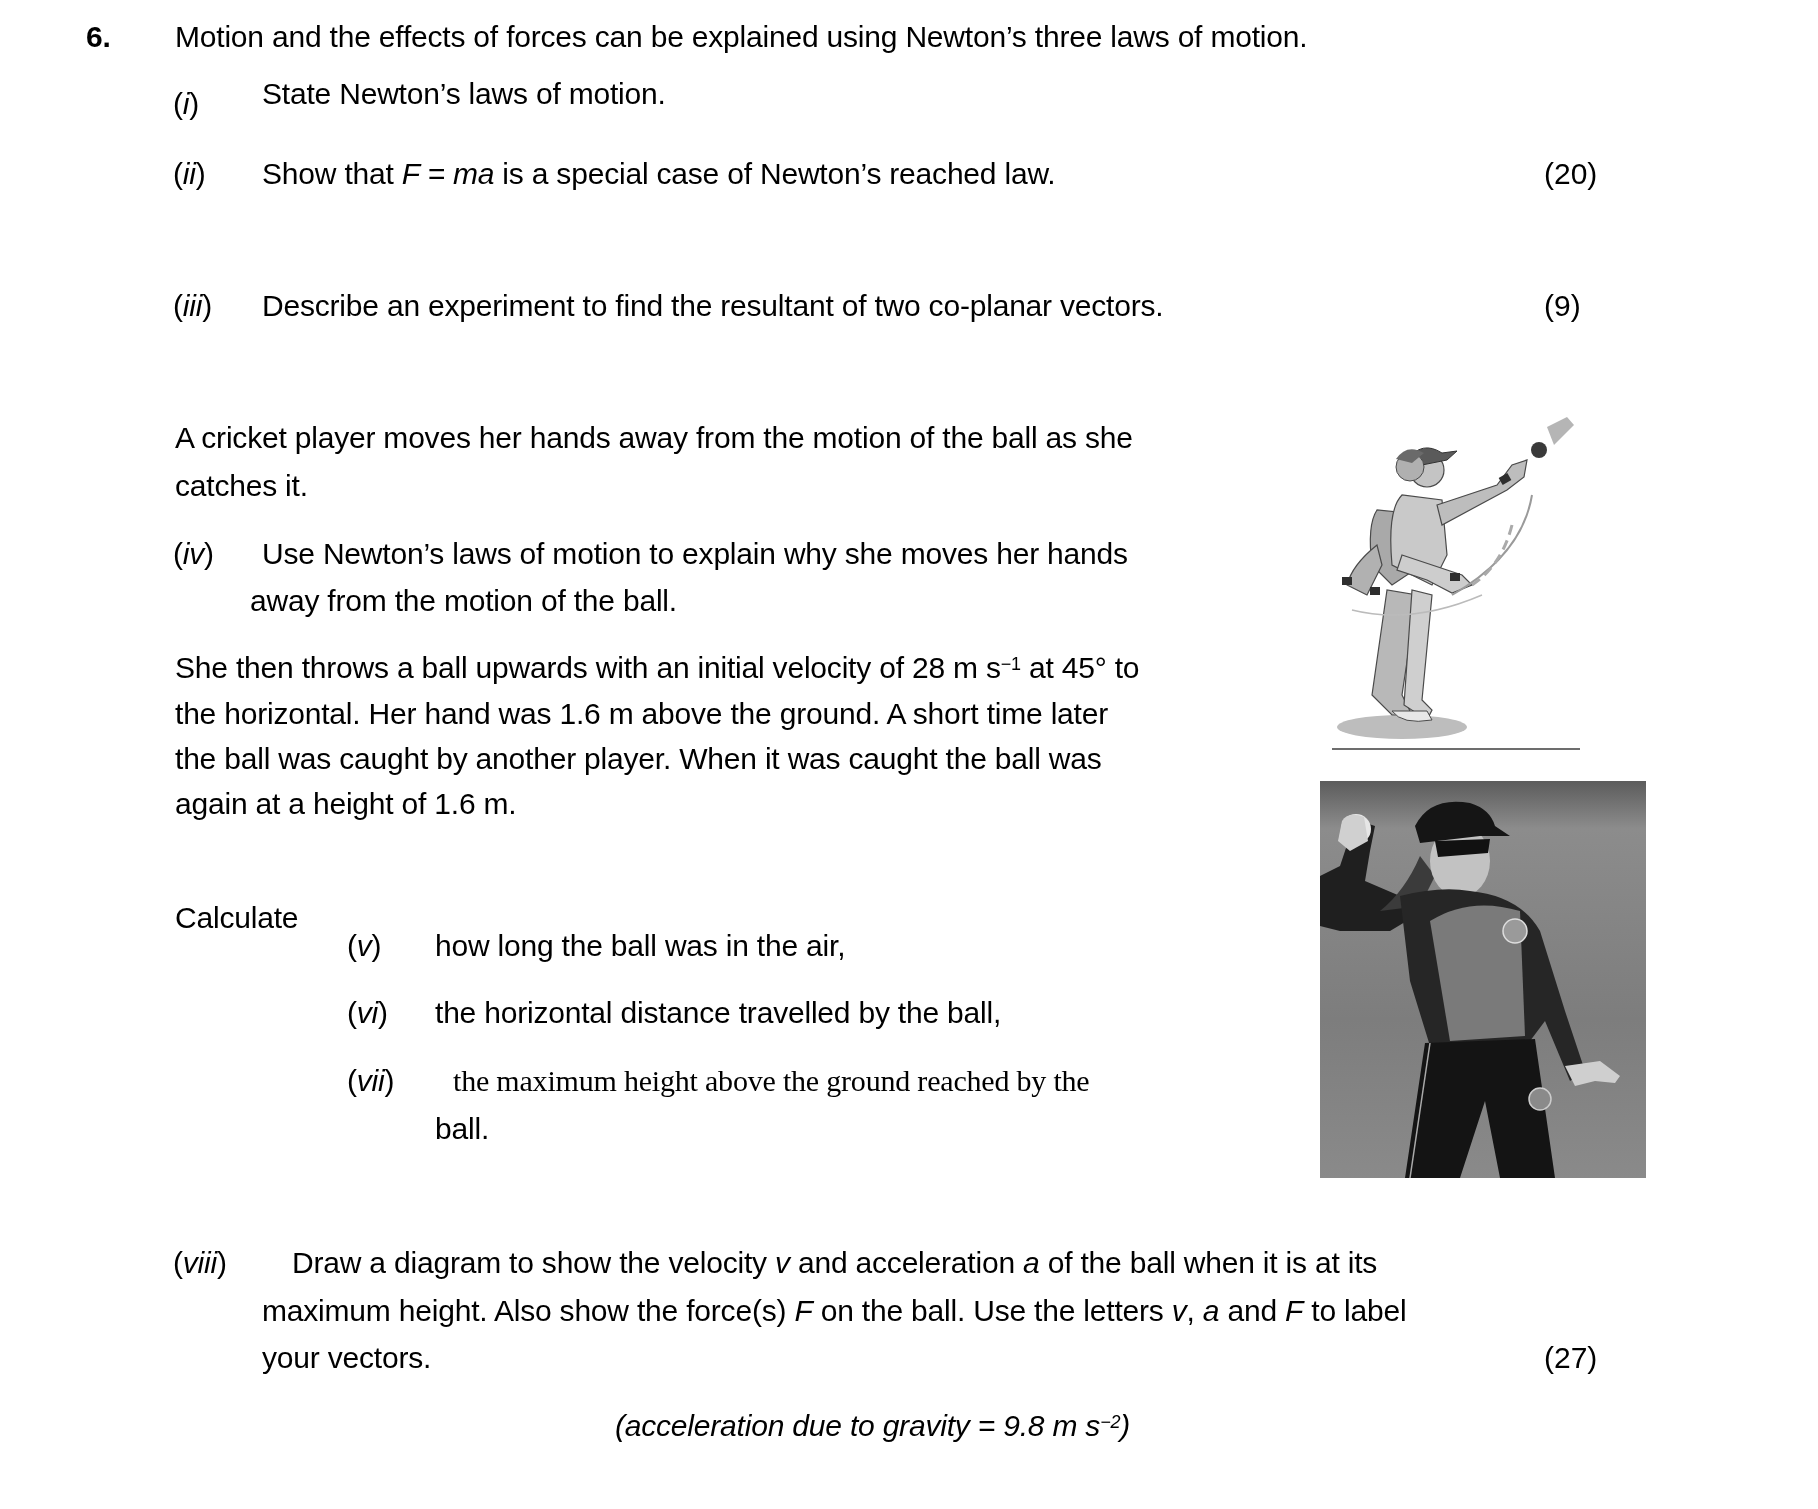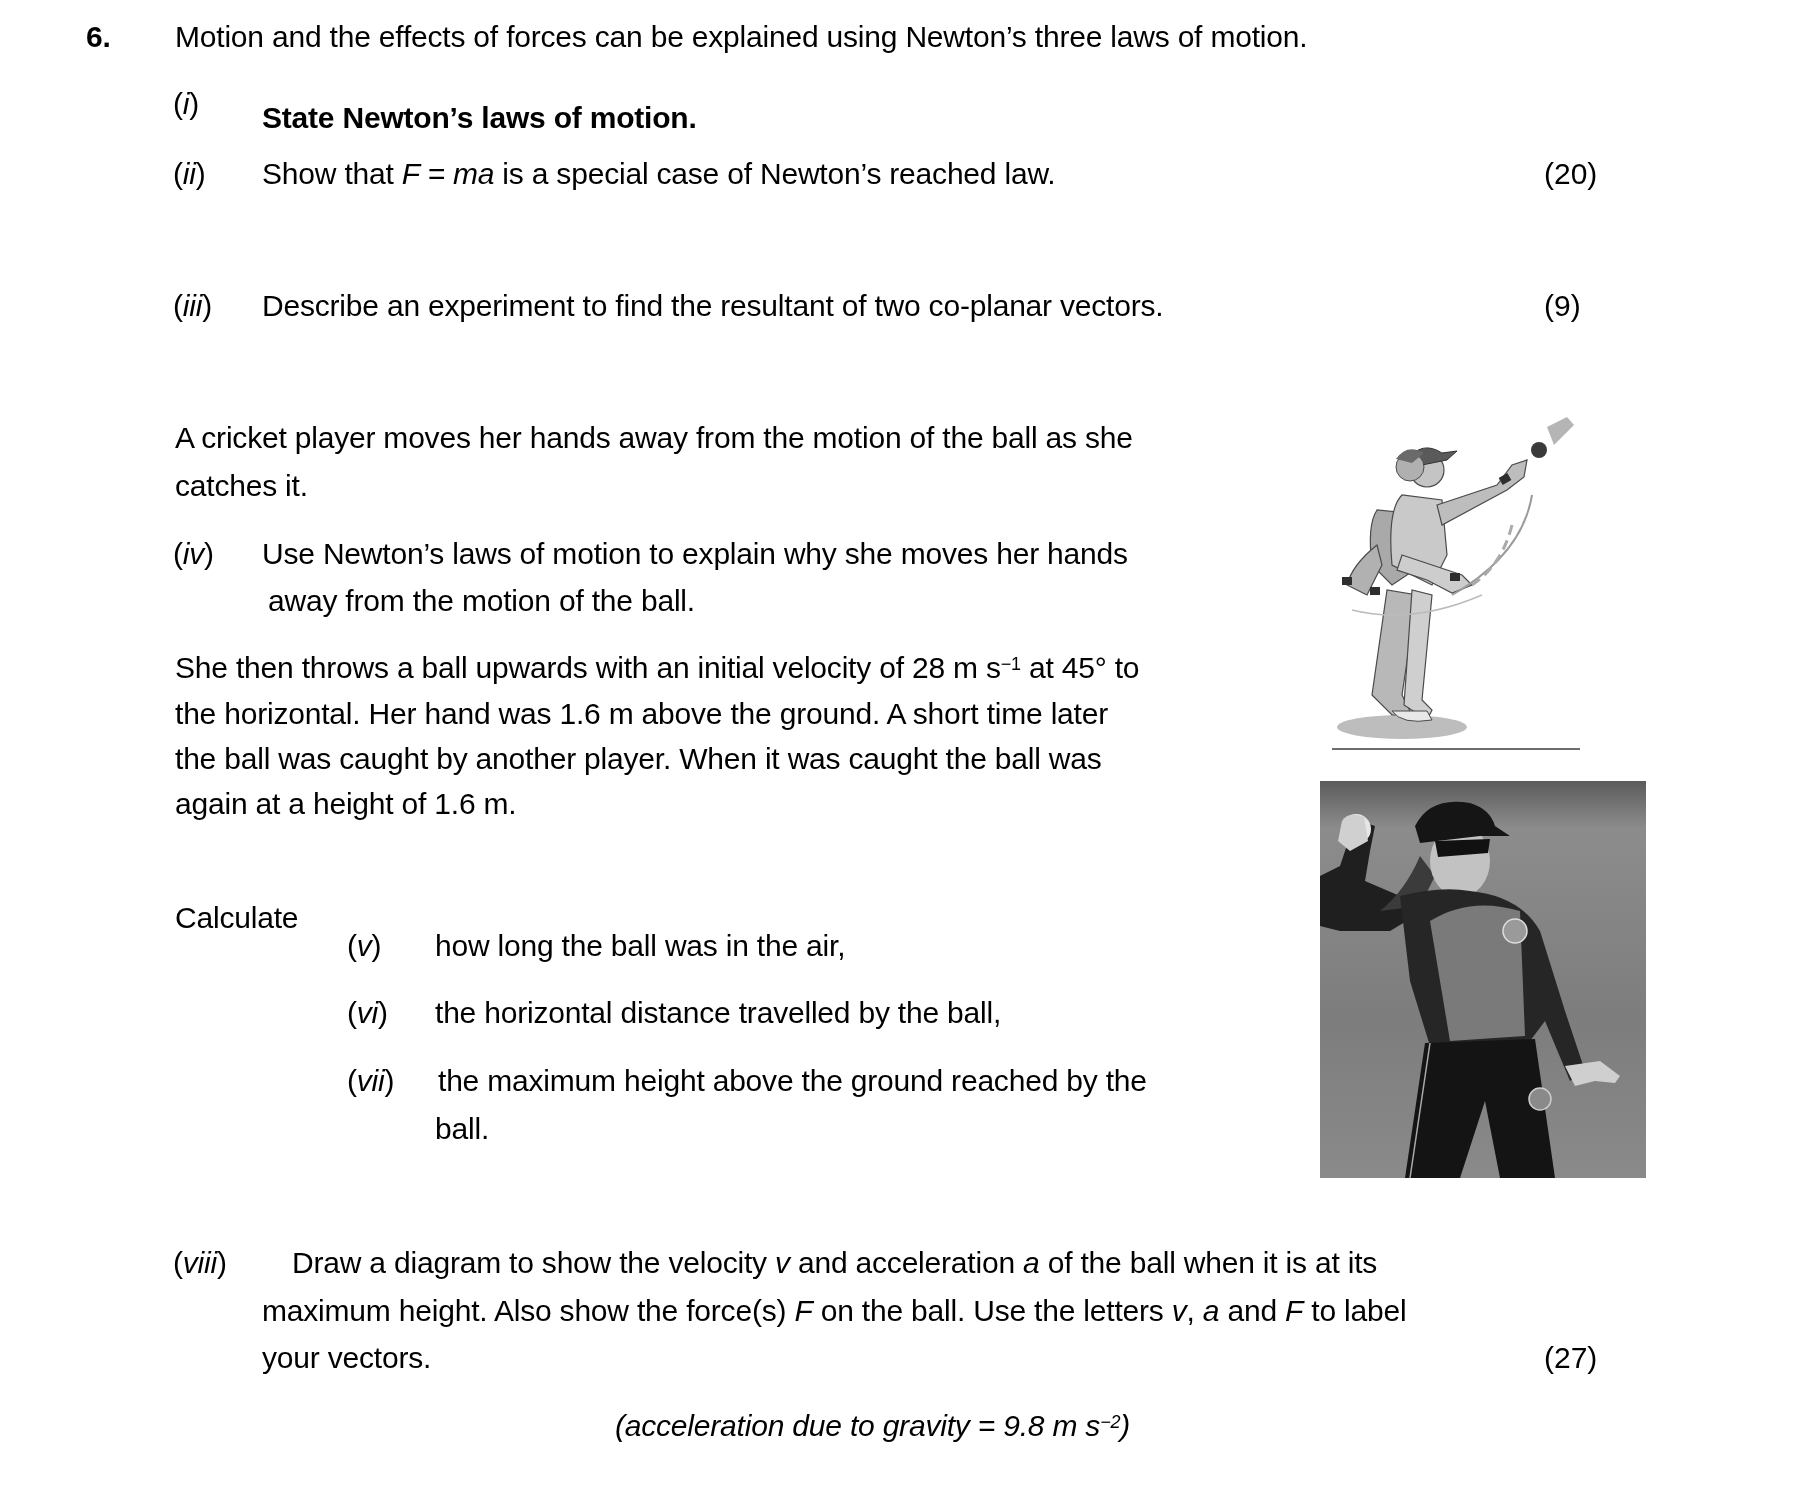--- a/index.html
+++ b/index.html
@@ -24,51 +24,51 @@
   .ground-line { position: absolute; left: 1332px; top: 748px; width: 248px; height: 2px; background: #6d6d6d; }
   .photo { left: 1320px; top: 781px; width: 326px; height: 397px; overflow: hidden; }
 </style>
 </head>
 <body>
 
 <div class="line bold" style="left:86px; top:19px;">6.</div>
 <div class="line" style="left:175px; top:19px;">Motion and the effects of forces can be explained using Newton’s three laws of motion.</div>
 
 <div class="line" style="left:173px; top:86px;">(<span class="it">i</span>)</div>
-<div class="line" style="left:262px; top:100px;font-weight:bold;">State Newton’s laws of motion.</div>
+<div class="line" style="left:262px; top:76px;">State Newton’s laws of motion.</div>
 
 <div class="line" style="left:173px; top:156px;">(<span class="it">ii</span>)</div>
 <div class="line" style="left:262px; top:156px;"><span>Show that </span><span class="it">F = ma</span><span> is a special case of Newton’s reached law.</span></div>
 <div class="marks" style="left:1544px; top:156px;">(20)</div>
 
 <div class="line" style="left:173px; top:288px;">(<span class="it">iii</span>)</div>
 <div class="line" style="left:262px; top:288px;">Describe an experiment to find the resultant of two co-planar vectors.</div>
 <div class="marks" style="left:1544px; top:288px;">(9)</div>
 
 <div class="line" style="left:175px; top:420px;">A cricket player moves her hands away from the motion of the ball as she</div>
 <div class="line" style="left:175px; top:468px;">catches it.</div>
 
 <div class="line" style="left:173px; top:536px;">(<span class="it">iv</span>)</div>
 <div class="line" style="left:262px; top:536px;">Use Newton’s laws of motion to explain why she moves her hands</div>
-<div class="line" style="left:268px; top:583px;">away from the motion of the ball.</div>
+<div class="line" style="left:250px; top:583px;">away from the motion of the ball.</div>
 
 <div class="line" style="left:175px; top:650px;"><span>She then throws a ball upwards with an initial velocity of 28 m s</span><sup>−1</sup><span> at 45° to</span></div>
 <div class="line" style="left:175px; top:696px;">the horizontal.  Her hand was 1.6 m above the ground.  A short time later</div>
 <div class="line" style="left:175px; top:741px;">the ball was caught by another player.  When it was caught the ball was</div>
 <div class="line" style="left:175px; top:786px;">again at a height of 1.6 m.</div>
 
 <div class="line" style="left:175px; top:900px;">Calculate</div>
 <div class="line" style="left:347px; top:928px;">(<span class="it">v</span>)</div>
 <div class="line" style="left:435px; top:928px;">how long the ball was in the air,</div>
 
 <div class="line" style="left:347px; top:995px;">(<span class="it">vi</span>)</div>
 <div class="line" style="left:435px; top:995px;">the horizontal distance travelled by the ball,</div>
 
 <div class="line" style="left:347px; top:1063px;">(<span class="it">vii</span>)</div>
-<div class="line" style="left:438px; top:1063px;">the maximum height above the ground reached by the</div>
+<div class="line" style="left:453px; top:1063px;font-family:Liberation Serif, serif;">the maximum height above the ground reached by the</div>
 <div class="line" style="left:435px; top:1111px;">ball.</div>
 
 <div class="line" style="left:173px; top:1245px;">(<span class="it">viii</span>)</div>
 <div class="line" style="left:276px; top:1245px;margin-left:16px;"><span>Draw a diagram to show the velocity </span><span class="it">v</span><span> and acceleration </span><span class="it">a</span><span> of the ball when it is at its</span></div>
 <div class="line" style="left:262px; top:1293px;"><span>maximum height.  Also show the force(s) </span><span class="it">F</span><span> on the ball.  Use the letters </span><span class="it">v</span><span>, </span><span class="it">a</span><span> and </span><span class="it">F</span><span> to label</span></div>
 <div class="line" style="left:262px; top:1340px;">your vectors.</div>
 <div class="marks" style="left:1544px; top:1340px;">(27)</div>
 
 <div class="line it" style="left:615px; top:1408px;"><span>(acceleration due to gravity = 9.8 m s</span><sup>−2</sup><span>)</span></div>
 

